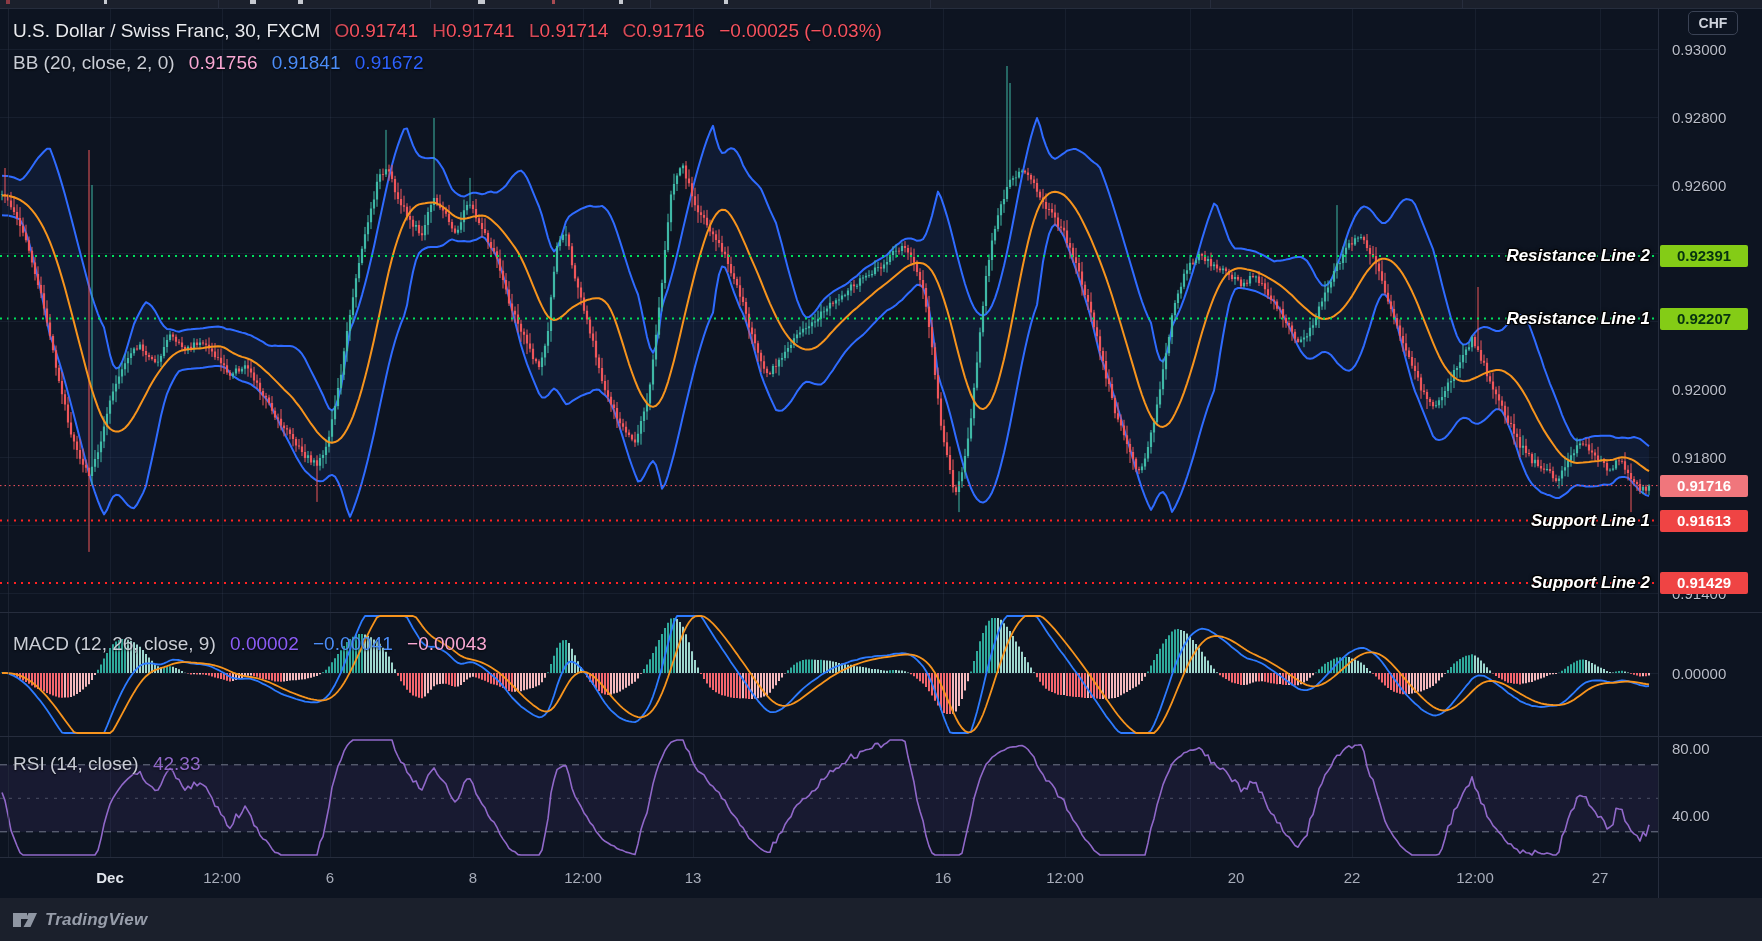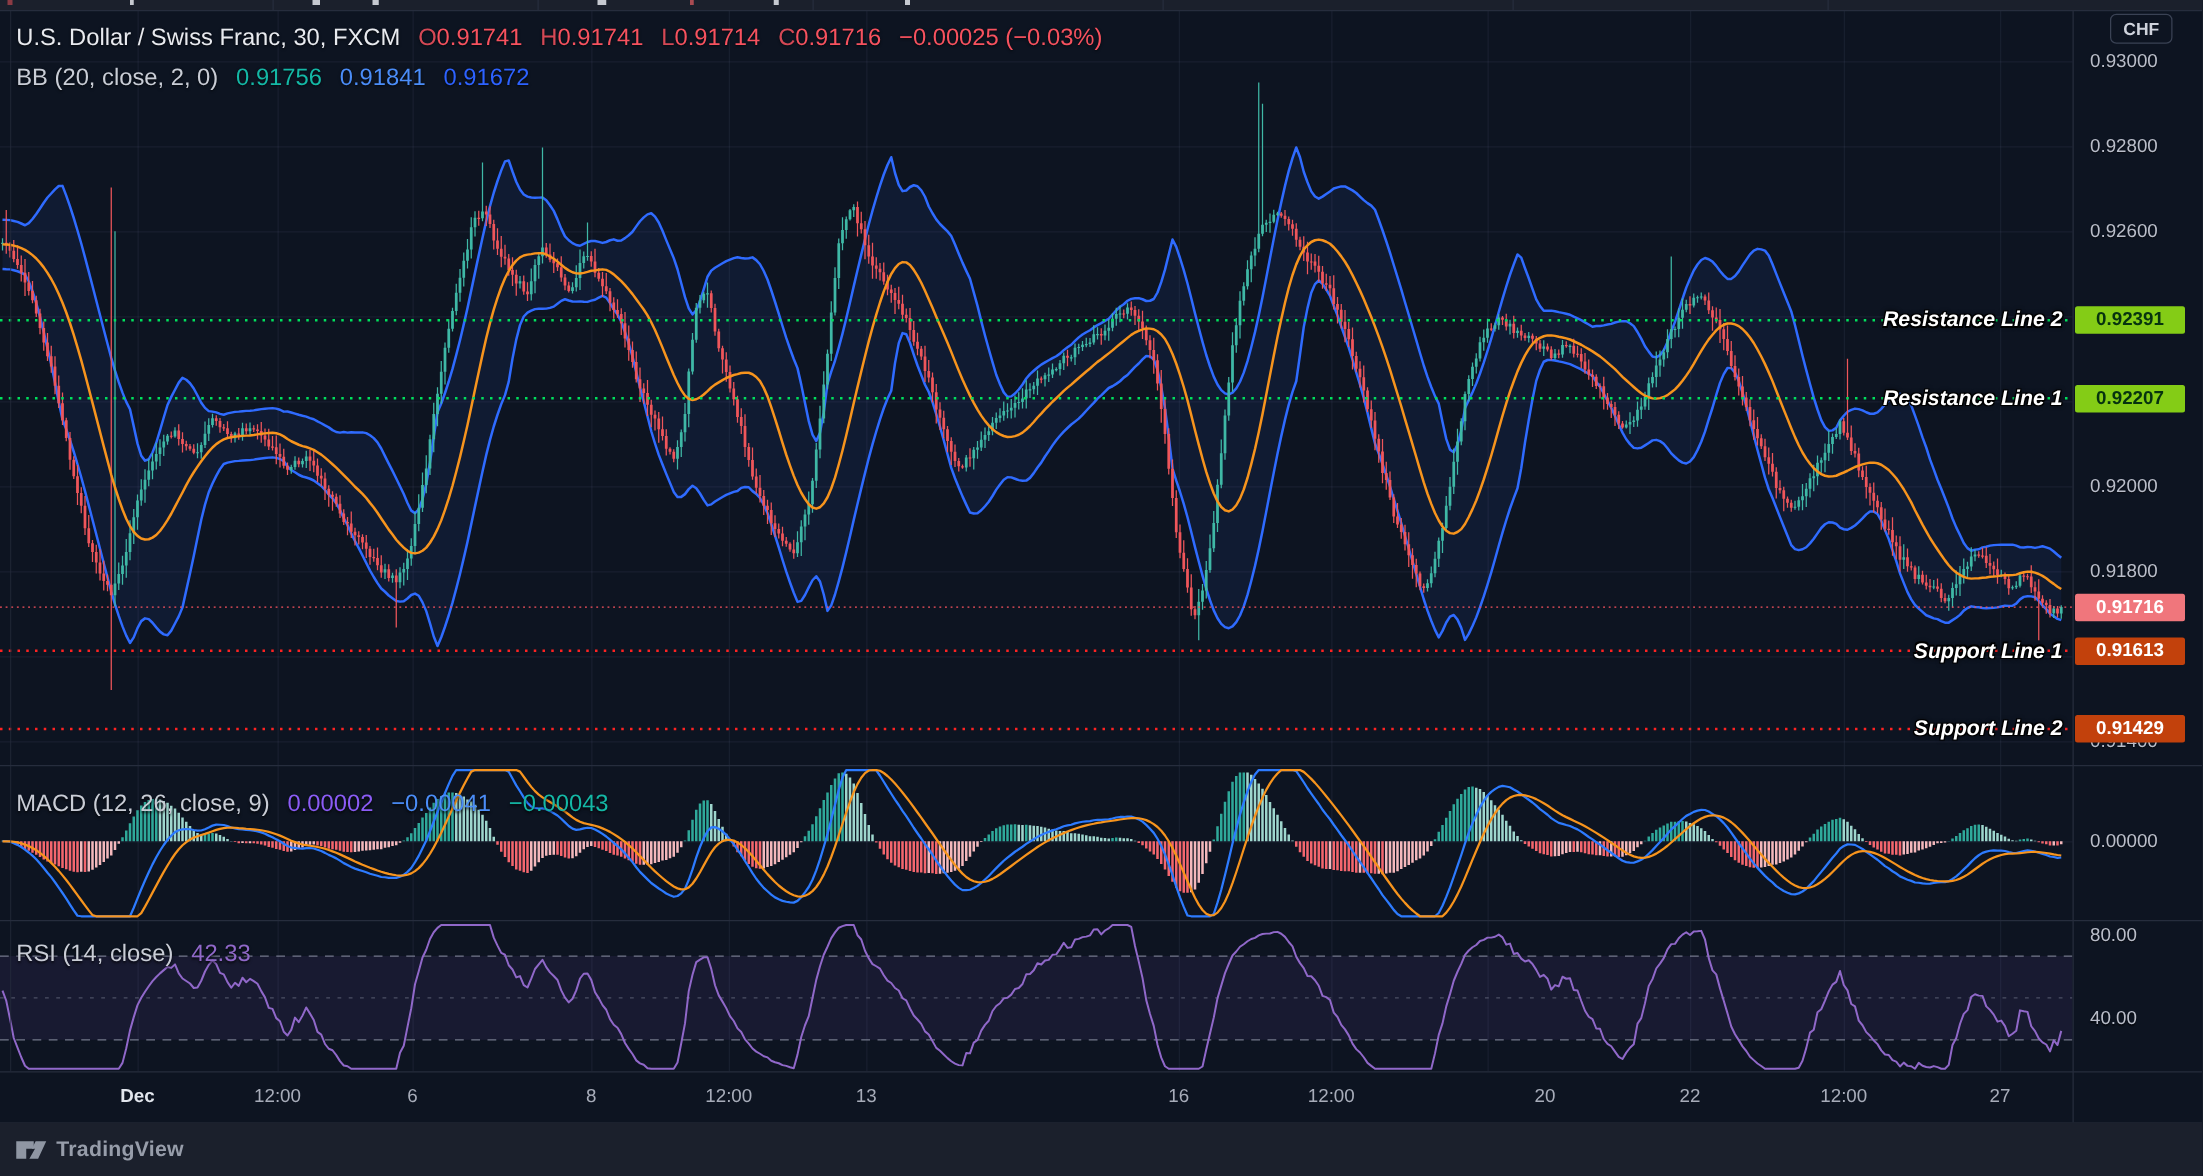--- a/index.html
+++ b/index.html
@@ -8,45 +8,45 @@
        background:#1b202c;-webkit-font-smoothing:antialiased;}
   #chart-canvas{position:absolute;left:0;top:0;width:1762px;height:941px;}
   svg{display:block;}
   .overlay{position:absolute;white-space:nowrap;}
   
   .legend{left:13px;font-size:19px;color:#dde1e8;text-shadow:0 1px 2px rgba(0,0,0,.7);}
   .legend .param{color:#c9cdd6;}
   .legend .gap{display:inline-block;width:9px;}
   .v-red{color:#f7525f;}
   .v-red-dim{color:#f7525f;opacity:.85;}
-  .v-orange{color:#14b8a6;}
+  .v-orange{color:#f9a8d4;}
   .v-blue-light{color:#4b8df8;}
   .v-blue{color:#2d62ff;}
   .v-teal{color:#8b5cf6;}
   .v-purple{color:#9068c9;}
   
   .level-label{right:112px;font-size:17px;font-weight:700;font-style:italic;color:#ffffff;
      text-shadow:-1px -1px 0 #000,1px -1px 0 #000,-1px 1px 0 #000,1px 1px 0 #000,0 0 4px #000;
      transform:translateY(-50%);} 
   
   .axis-tick{position:absolute;left:1672px;font-size:15px;color:#b9bdc9;transform:translateY(-50%);
      text-shadow:0 1px 1px rgba(0,0,0,.6);}
   .badge{position:absolute;left:1660px;width:88px;height:22px;line-height:22px;text-align:center;
      font-size:15px;font-weight:700;border-radius:2px;transform:translateY(-50%);}
   .badge.res{background:#84cc16;color:#06330f;}
-  .badge.sup{background:#c2410c;color:#ffffff;}
+  .badge.sup{background:#ef4444;color:#ffffff;}
   .badge.cur{background:#f0767c;color:#ffffff;}
   #chf-badge{position:absolute;left:1688px;top:11px;width:48px;height:22px;line-height:22px;
      text-align:center;font-size:14px;font-weight:600;color:#cfd3dc;border:1px solid #3a4254;
      border-radius:5px;background:rgba(13,20,34,.6);}
   
   .time-tick{position:absolute;top:877px;font-size:15px;color:#a7acb9;transform:translate(-50%,-50%);}
   .time-tick.month{color:#e2e6ed;font-weight:700;}
   
-  #footer{position:absolute;left:0;top:898px;width:1762px;height:43px;background:#1b202c;}
+  #footer{position:absolute;left:0;top:898px;width:1762px;height:43px;background:#1b202c;font-style:italic;}
   #brand-row{position:absolute;left:12px;top:8px;height:28px;display:flex;align-items:center;gap:7px;}
   #brand-text{font-size:17px;font-weight:700;color:#979daa;letter-spacing:.2px;}
   .frag{position:absolute;top:0;height:4px;}
   .seam{position:absolute;top:0;width:1px;height:8px;background:#272d3d;}
 </style>
 </head>
 <body>
 
 <div id="app">
 

